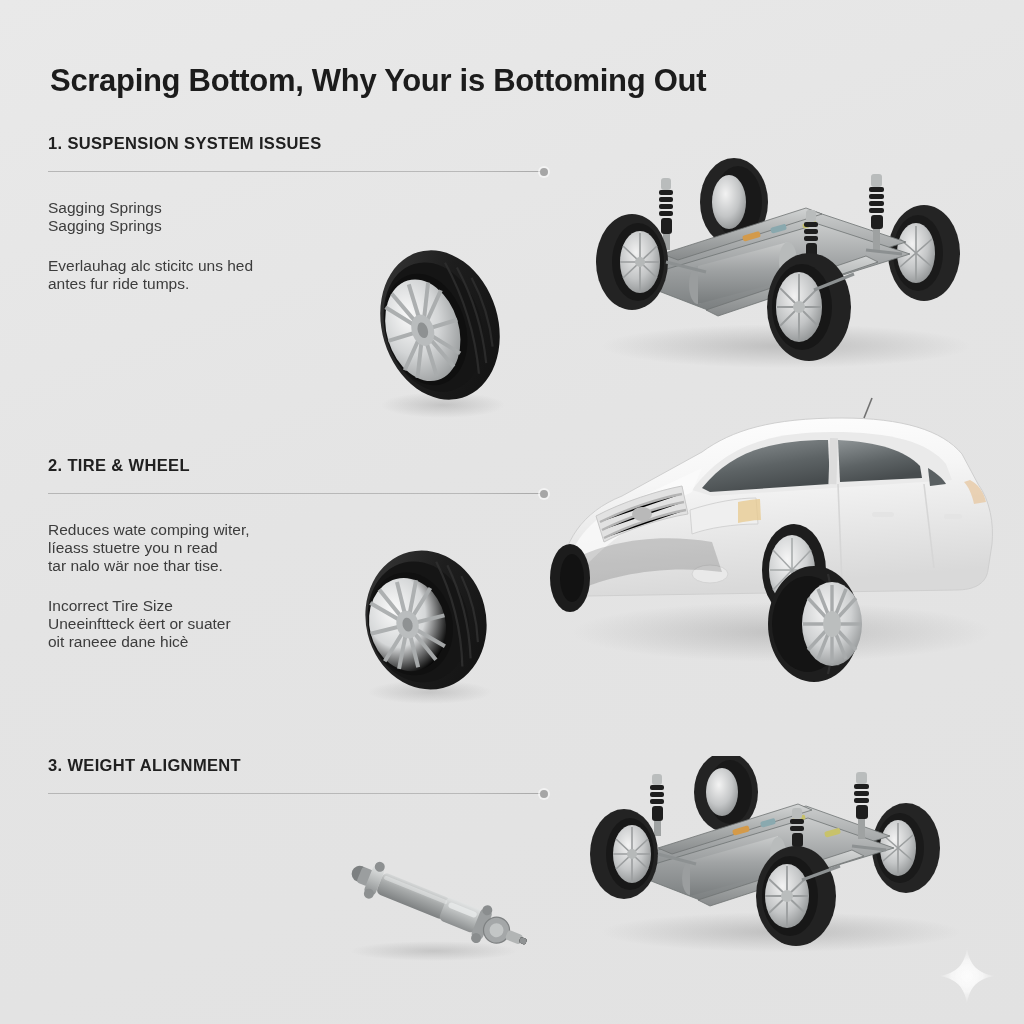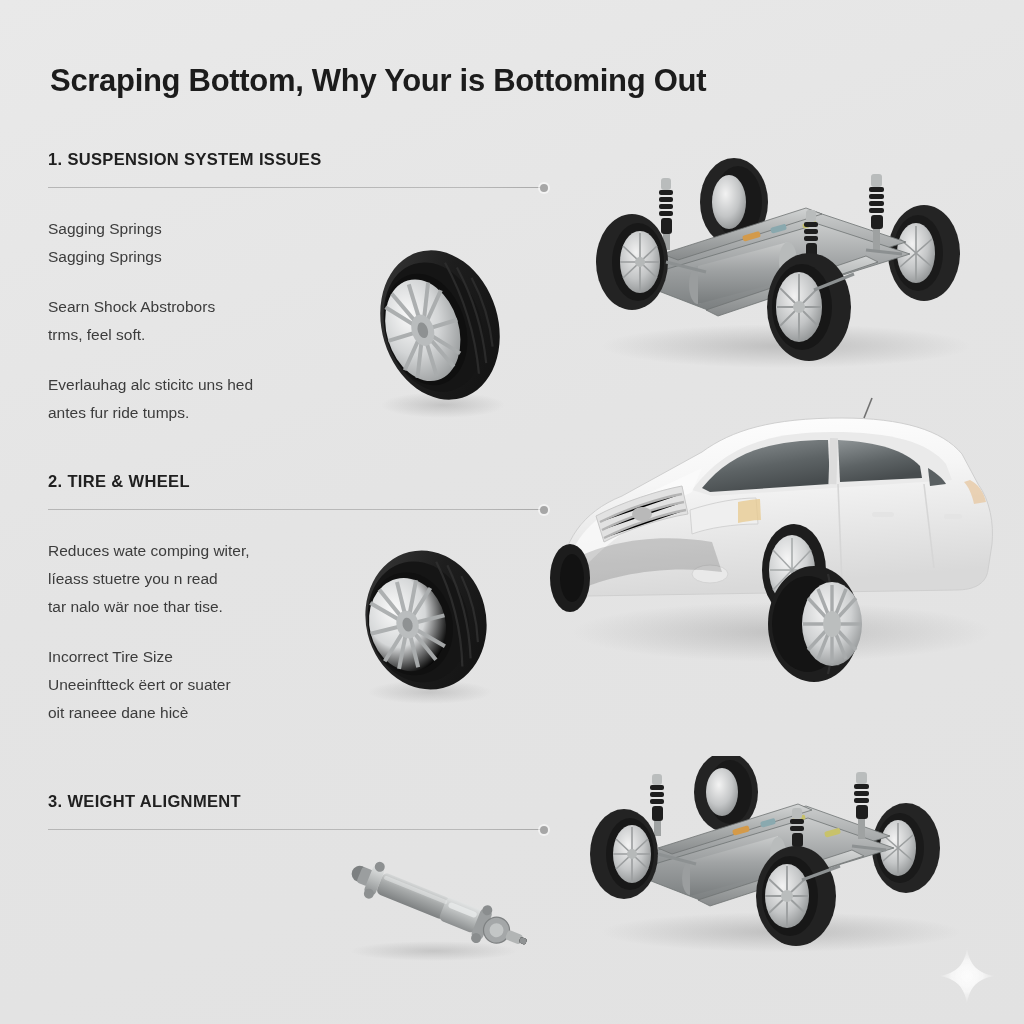--- a/index.html
+++ b/index.html
@@ -34,25 +34,24 @@
     letter-spacing: -0.3px;
     color: #1c1c1c;
     line-height: 1.2;
   }
 
   
   .section {
     position: absolute;
     left: 48px;
     width: 500px;
-    margin-top: 16px;
   }
   .section-1 { top: 134px; }
   .section-2 { top: 456px; }
-  .section-3 { top: 776px; }
+  .section-3 { top: 756px; }
 
   .section-heading {
     font-size: 16.5px;
     font-weight: bold;
     letter-spacing: 0.35px;
     color: #202020;
     text-transform: uppercase;
     margin: 0 0 14px 0;
     white-space: nowrap;
   }
@@ -77,21 +76,21 @@
     top: 0.5px;
     width: 8px;
     height: 8px;
     border-radius: 50%;
     background: #a6a6a6;
     box-shadow: 0 0 0 2px rgba(255,255,255,0.55);
   }
 
   .body-block {
     font-size: 15.5px;
-    line-height: 28px;
+    line-height: 18px;
     color: #3c3c3c;
     margin: 0 0 22px 0;
     max-width: 300px;
     white-space: pre-line;
   }
   .body-block:last-child { margin-bottom: 0; }
 
   
   .figure {
     position: absolute;
@@ -123,22 +122,20 @@
   <h1 class="page-title">Scraping Bottom, Why Your is Bottoming Out</h1>
 
   <div class="section section-1">
     <h2 class="section-heading">1. SUSPENSION SYSTEM ISSUES</h2>
     <div class="divider">
       <div class="rule"></div>
       <div class="dot"></div>
     </div>
     <p class="body-block">Sagging Springs
 Sagging Springs</p>
-    <p class="body-block">Searn Shock Abstrobors
-trms, feel soft.</p>
     <p class="body-block">Everlauhag alc sticitc uns hed
 antes fur ride tumps.</p>
   </div>
 
   <div class="section section-2">
     <h2 class="section-heading">2. TIRE &amp; WHEEL</h2>
     <div class="divider">
       <div class="rule"></div>
       <div class="dot"></div>
     </div>

